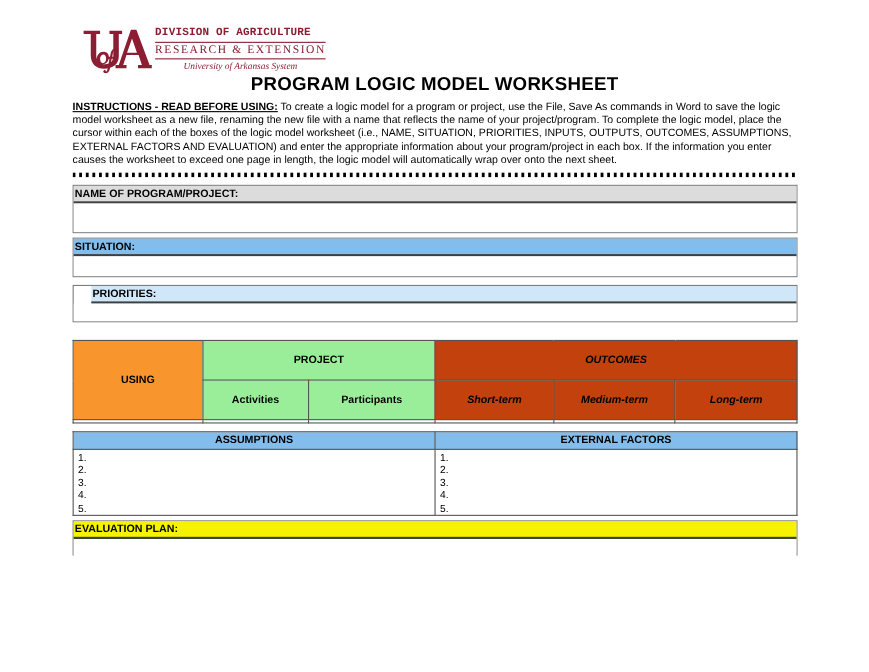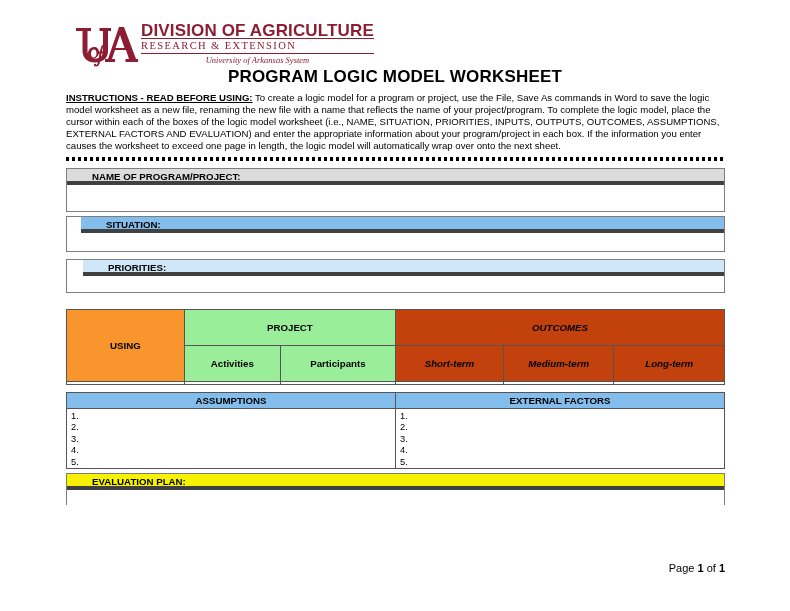--- a/index.html
+++ b/index.html
@@ -45,23 +45,23 @@
     height: 44px;
     flex: none;
     margin-top: 1px;
   }
   .logo-text {
     margin-left: 3px;
     padding-top: 3px;
     color: #8c1d32;
   }
   .logo-line1 {
-    font-family: Liberation Sans, sans-serif;
-    font-weight: bold;
-    font-size: 17px;
+    font-family: Liberation Mono, monospace;
+    font-weight: bold;
+    font-size: 10px;
     letter-spacing: 0.15px;
     line-height: 12px;
     white-space: nowrap;
   }
   .logo-rule {
     border-top: 1px solid #8c1d32;
     margin: 1px 0 1px 0;
     width: 100%;
   }
   .logo-line2 {
@@ -125,24 +125,24 @@
   .block {
     position: absolute;
     box-sizing: border-box;
     border: 1px solid #7d7d7d;
     background: #ffffff;
   }
   .block-head {
     box-sizing: border-box;
     height: 16px;
     line-height: 15px;
-    padding-left: 25px;
+    padding-left: 1px;
     font-size: 9.7px;
     font-weight: bold;
-    border-bottom: 4px solid #404040;
+    border-bottom: 2px solid #404040;
     white-space: nowrap;
     overflow: hidden;
   }
   .block-body {
     background: #ffffff;
   }
 
   
   .grid {
     position: absolute;
@@ -263,21 +263,21 @@
   <div class="instructions"><b>INSTRUCTIONS - READ BEFORE USING:</b><span> To create a logic model for a program or project, use the File, Save As commands in Word to save the logic model worksheet as a new file, renaming the new file with a name that reflects the name of your project/program. To complete the logic model, place the cursor within each of the boxes of the logic model worksheet (i.e., NAME, SITUATION, PRIORITIES, INPUTS, OUTPUTS, OUTCOMES, ASSUMPTIONS, EXTERNAL FACTORS AND EVALUATION) and enter the appropriate information about your program/project in each box. If the information you enter causes the worksheet to exceed one page in length, the logic model will automatically wrap over onto the next sheet.</span></div>
 
   <div class="dot-rule"></div>
 
   <div class="block" style="left:66px; top:168px; width:659px; height:44px;">
     <div class="block-head" style="background:#dcdcdc;">NAME OF PROGRAM/PROJECT:</div>
     <div class="block-body" style="height:26px;"></div>
   </div>
 
   <div class="block" style="left:66px; top:216px; width:659px; height:36px;">
-    <div class="block-head" style="background:#83bdec;margin-left:14px;">SITUATION:</div>
+    <div class="block-head" style="background:#83bdec;">SITUATION:</div>
     <div class="block-body" style="height:18px;"></div>
   </div>
 
   <div class="block" style="left:66px; top:259px; width:659px; height:34px;">
     <div class="block-head" style="background:#cfe7f9;margin-left:16px;">PRIORITIES:</div>
     <div class="block-body" style="height:16px;"></div>
   </div>
 
   <div class="grid">
     <table>
@@ -343,15 +343,14 @@
       </tr>
     </tbody>
       </table>
   </div>
 
   <div class="block" style="left:66px; top:473px; width:659px; height:32px;">
     <div class="block-head" style="background:#f7f300;">EVALUATION PLAN:</div>
     <div class="block-body" style="height:30px;"></div>
   </div>
 
-  <div class="footer"><span>Page </span><b>1</b><span> of </span><b>1</b></div>
 
 </div>
 
 </body></html>

